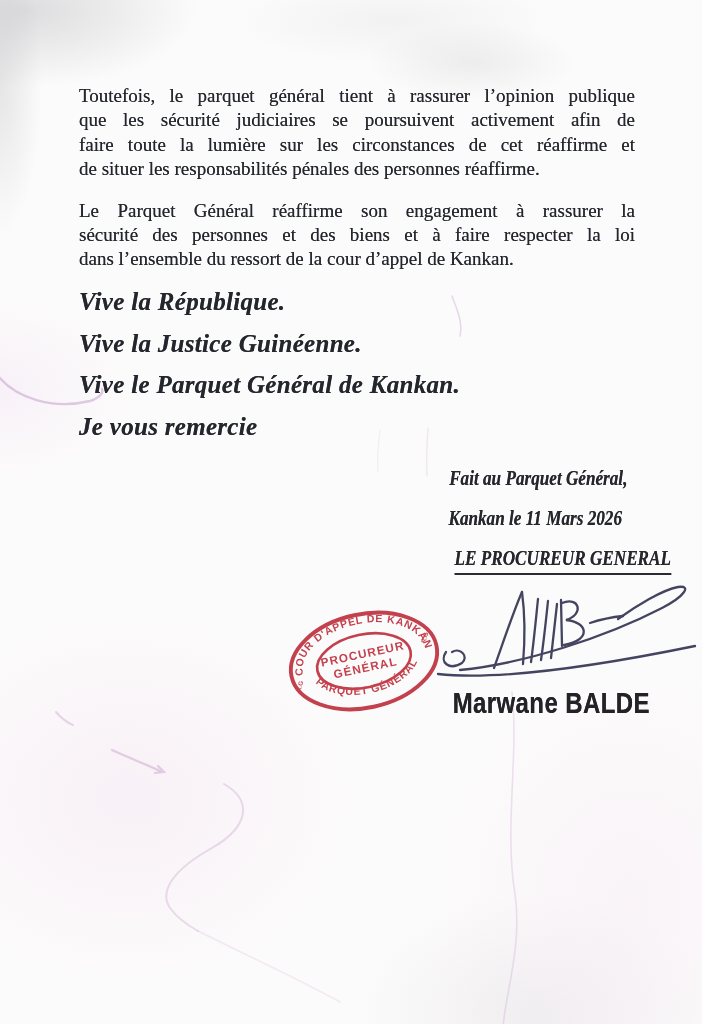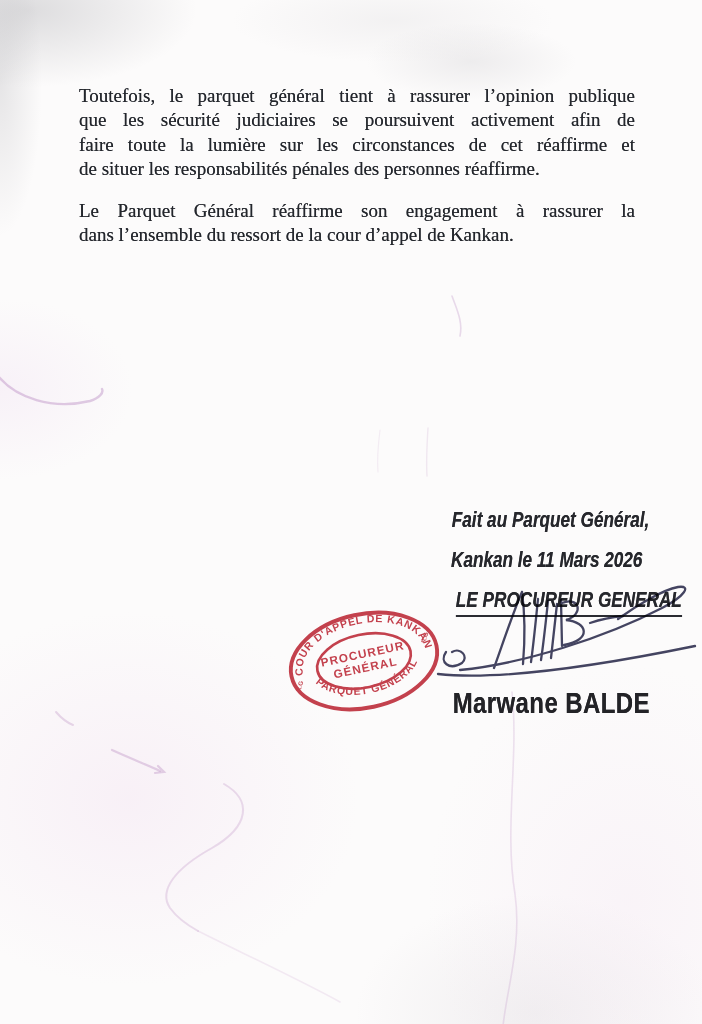--- a/index.html
+++ b/index.html
@@ -21,22 +21,22 @@
   .scan-text{ text-shadow:0 0 .6px rgba(35,38,44,.75); }
   .body-block{ position:absolute; left:79px; top:84px; width:556px; font-size:19px; }
   .para{ margin:0 0 17px 0; }
   .jline{ text-align:justify; text-align-last:justify; line-height:24.4px; }
   .jline.last{ text-align-last:left; }
   .vive-block{ position:absolute; left:79px; top:281px; width:480px; }
   .vive-line{
     font-weight:bold; font-style:italic; font-size:25px; line-height:41.5px;
     letter-spacing:.3px; white-space:nowrap;
   }
-  .close-block{ position:absolute; left:424px; top:507px; width:212px; text-align:center;
-    font-family:Liberation Sans, sans-serif; }
+  .close-block{ position:absolute; left:424px; top:465px; width:212px; text-align:center;
+    font-family:Liberation Serif, serif; }
   .close-line{ height:40px; }
   .cond{
     display:inline-block; transform:scaleX(.78); transform-origin:50% 50%;
     font-weight:bold; font-style:italic; font-size:22px; white-space:nowrap;
     color:#26272c; text-shadow:0 0 .5px rgba(30,32,38,.8);
   }
   .cond.title-underline{ border-bottom:2.6px solid #2a2b31; padding-bottom:2px; }
   .name-block{ position:absolute; left:428px; top:686px; width:202px; 
     font-family:"Liberation Sans",sans-serif; }
   .name-inner{
@@ -72,24 +72,31 @@
 
   <div class="body-block scan-text">
     <div class="para">
       <div class="jline">Toutefois, le parquet général tient à rassurer l’opinion publique</div>
       <div class="jline">que les sécurité judiciaires se poursuivent activement afin de</div>
       <div class="jline">faire toute la lumière sur les circonstances de cet réaffirme et</div>
       <div class="jline last">de situer les responsabilités pénales des personnes réaffirme.</div>
     </div>
     <div class="para">
       <div class="jline">Le Parquet Général réaffirme son engagement à rassurer la</div>
+      <div class="jline">sécurité des personnes et des biens et à faire respecter la loi</div>
       <div class="jline last">dans l’ensemble du ressort de la cour d’appel de Kankan.</div>
     </div>
   </div>
 
+  <div class="vive-block scan-text">
+    <div class="vive-line">Vive la République.</div>
+    <div class="vive-line">Vive la Justice Guinéenne.</div>
+    <div class="vive-line">Vive le Parquet Général de Kankan.</div>
+    <div class="vive-line">Je vous remercie</div>
+  </div>
 
   <div class="close-block">
     <div class="close-line">
       <span class="cond">Fait au Parquet Général,</span>
     </div>
     <div class="close-line">
       <span class="cond">Kankan le 11 Mars 2026</span>
     </div>
     <div class="close-line">
       <span class="cond title-underline">LE PROCUREUR GENERAL</span>

